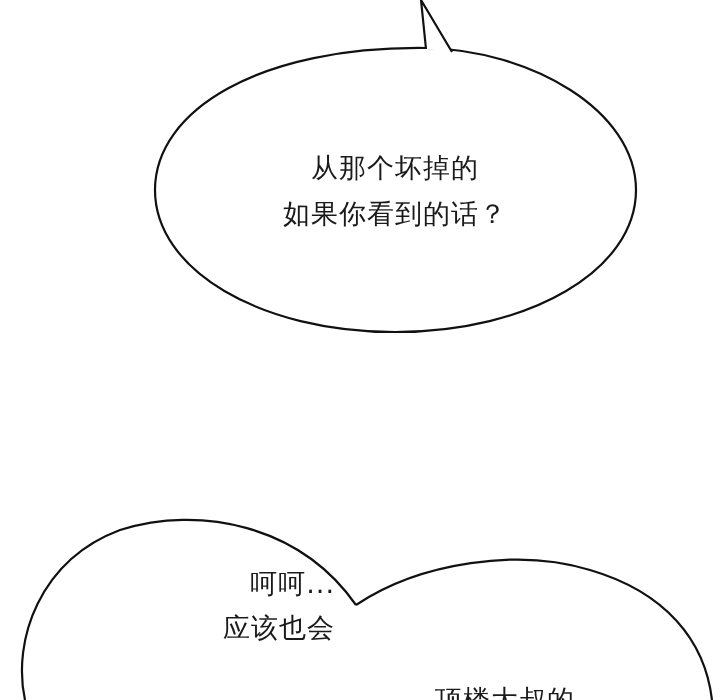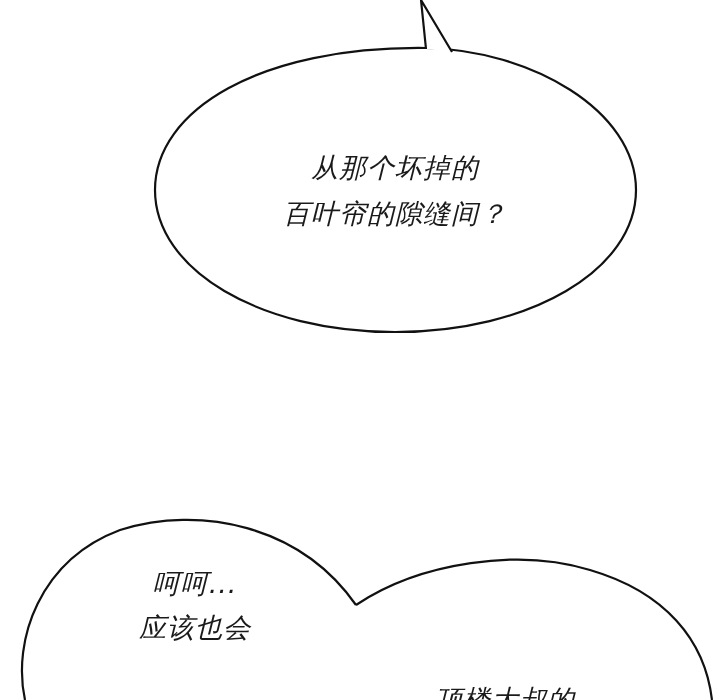--- a/index.html
+++ b/index.html
@@ -1,17 +1,17 @@
 <!DOCTYPE html>
 <html><head>
 <meta charset="utf-8">
 <style>
   html, body { margin: 0; padding: 0; background: #ffffff; }
   body { width: 720px; height: 700px; overflow: hidden; position: relative; }
-  #panel { position: absolute; left: 0; top: 0; width: 720px; height: 700px; font-style: italic; }
+  #panel { position: absolute; left: 0; top: 0; width: 720px; height: 700px; }
   svg.bubbles { position: absolute; left: 0; top: 0; }
   .txt {
     position: absolute;
     font-family: "DejaVu Sans", "Liberation Sans", sans-serif;
     color: #1a1a1a;
     text-align: center;
     white-space: nowrap;
     letter-spacing: 1px;
   }
   .line { display: block; }
@@ -40,24 +40,24 @@
                C260,332 155,270 155,190
                C155,110 260,46 426,48 Z" fill="#ffffff" stroke="#111111" stroke-width="2.2"></path>
 
       <path d="M426,49 L421,0 L452,52" fill="#ffffff" stroke="none"></path>
       <path d="M426,49 L421,0 M421,0 L452,52" fill="none" stroke="#111111" stroke-width="2.2" stroke-linejoin="miter"></path>
     </g>
   </svg>
 
   <div class="txt" style="left:240px; top:145px; width:310px; font-size:27px; line-height:46px;">
     <span class="line">从那个坏掉的</span>
-    <span class="line">百叶帘的隙缝间？</span>
+    <span class="line">如果你看到的话？</span>
   </div>
 
-  <div class="txt" style="left:55px; top:562px; width:280px; font-size:27px; line-height:44px;">
+  <div class="txt" style="left:55px; top:562px; width:280px; font-size:27px; line-height:44px;text-align:right;">
     <span class="line">呵呵...</span>
     <span class="line">应该也会</span>
   </div>
 
   <div class="txt" style="left:405px; top:680px; width:200px; font-size:27px; line-height:40px;">
     <span class="line">顶楼大叔的</span>
   </div>
 
 </div>
 

